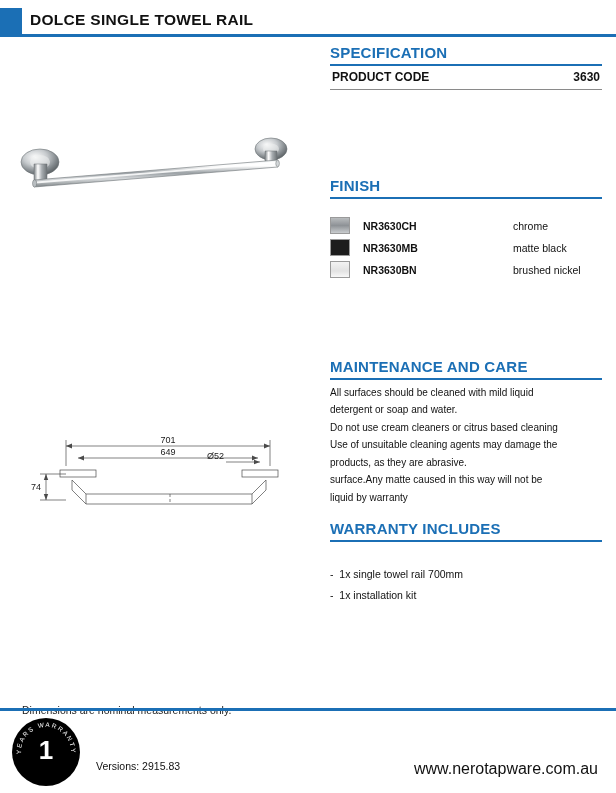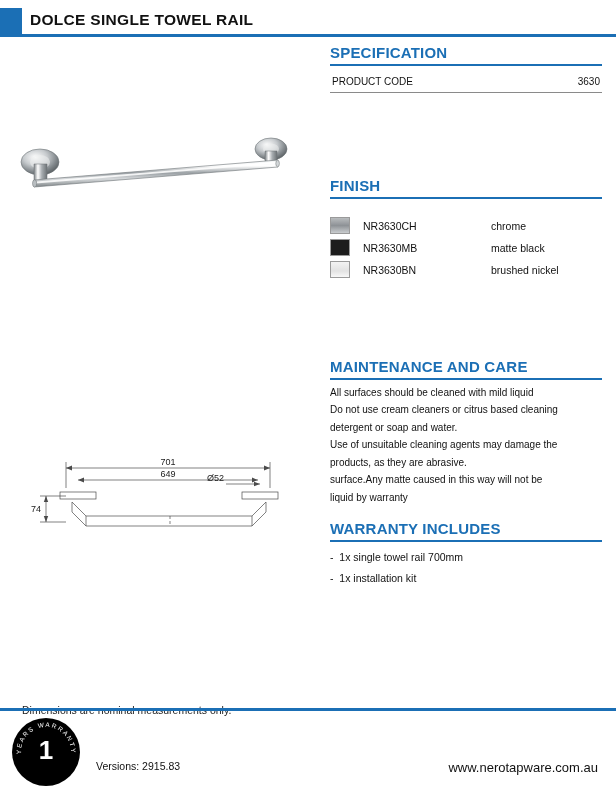--- a/index.html
+++ b/index.html
@@ -66,21 +66,21 @@
   .product-photo {
     position: absolute;
     left: 10px;
     top: 80px;
     width: 290px;
     height: 110px;
   }
   .dim-drawing {
     position: absolute;
     left: 20px;
-    top: 400px;
+    top: 378px;
     width: 280px;
     height: 130px;
   }
   .nominal-note {
     position: absolute;
     left: 22px;
     top: 664px;
     font-size: 10.5px;
     color: #222222;
   }
@@ -98,22 +98,23 @@
   }
   .thin-rule {
     height: 1px;
     background: #8a8a8a;
   }
 
   .spec-block { position: absolute; left: 330px; top: 44px; width: 272px; }
   .spec-row {
     display: flex;
     justify-content: space-between;
-    font-size: 10px;
-    padding: 10px 2px 5px 2px;
+    font-size: 12px;
+    padding: 4px 2px 5px 2px;
+    font-weight: bold;
   }
   .spec-label { color: #111111; }
   .spec-value { color: #111111; text-align: right; }
 
   .finish-block { position: absolute; left: 330px; top: 177px; width: 272px; }
   .finish-rows { margin-top: 16px; }
   .finish-row {
     display: flex;
     align-items: center;
     height: 22px;
@@ -122,35 +123,35 @@
   .swatch {
     width: 18px;
     height: 15px;
     border: 1px solid #9a9a9a;
     margin-right: 13px;
     flex: none;
   }
   .sw-chrome { background: linear-gradient(180deg,#b9bcbe 0%,#8e9296 50%,#c9ccce 100%); }
   .sw-matteblack { background: #1d1d1d; }
   .sw-brushednickel { background: linear-gradient(180deg,#f3f3f3 0%,#e2e2e2 60%,#f7f7f7 100%); }
-  .finish-code { width: 128px; color: #111111; }
+  .finish-code { width: 150px; color: #111111; font-weight: bold; }
   .finish-name { color: #111111; }
 
   .maint-block { position: absolute; left: 330px; top: 358px; width: 272px; }
   .maint-text {
     margin-top: 4px;
     font-size: 10px;
     line-height: 17.5px;
     color: #111111;
   }
   .maint-text p { margin: 0; }
 
   .pack-block { position: absolute; left: 330px; top: 520px; width: 272px; }
   .pack-list {
-    margin-top: 5px;
+    margin-top: 22px;
     font-size: 10.5px;
     line-height: 21px;
     color: #111111;
   }
   .pack-item { white-space: pre; }
 
   
   .footer-rule {
     position: absolute;
     left: 0;
@@ -196,21 +197,21 @@
     position: absolute;
     left: 96px;
     top: 760px;
     font-size: 10.5px;
     color: #111111;
   }
   .footer-url {
     position: absolute;
     right: 18px;
     top: 760px;
-    font-size: 13px;
+    font-size: 16px;
     color: #111111;
   }
 </style>
 </head>
 <body>
 
 <div class="page">
 
   <div class="header">
     <div class="header-accent"></div>
@@ -338,22 +339,22 @@
         <span class="finish-name">brushed nickel</span>
       </div>
     </div>
   </div>
 
   <div class="maint-block">
     <div class="section-title">MAINTENANCE AND CARE</div>
     <div class="section-rule"></div>
     <div class="maint-text">
       <p>All surfaces should be cleaned with mild liquid</p>
+      <p>detergent or soap and water.</p>
       <p>Do not use cream cleaners or citrus based cleaning</p>
-      <p>detergent or soap and water.</p>
       <p>Use of unsuitable cleaning agents may damage the</p>
       <p>products, as they are abrasive.</p>
       <p>surface.Any matte caused in this way will not be</p>
       <p>liquid by warranty</p>
     </div>
   </div>
 
   <div class="pack-block">
     <div class="section-title">WARRANTY INCLUDES</div>
     <div class="section-rule"></div>

